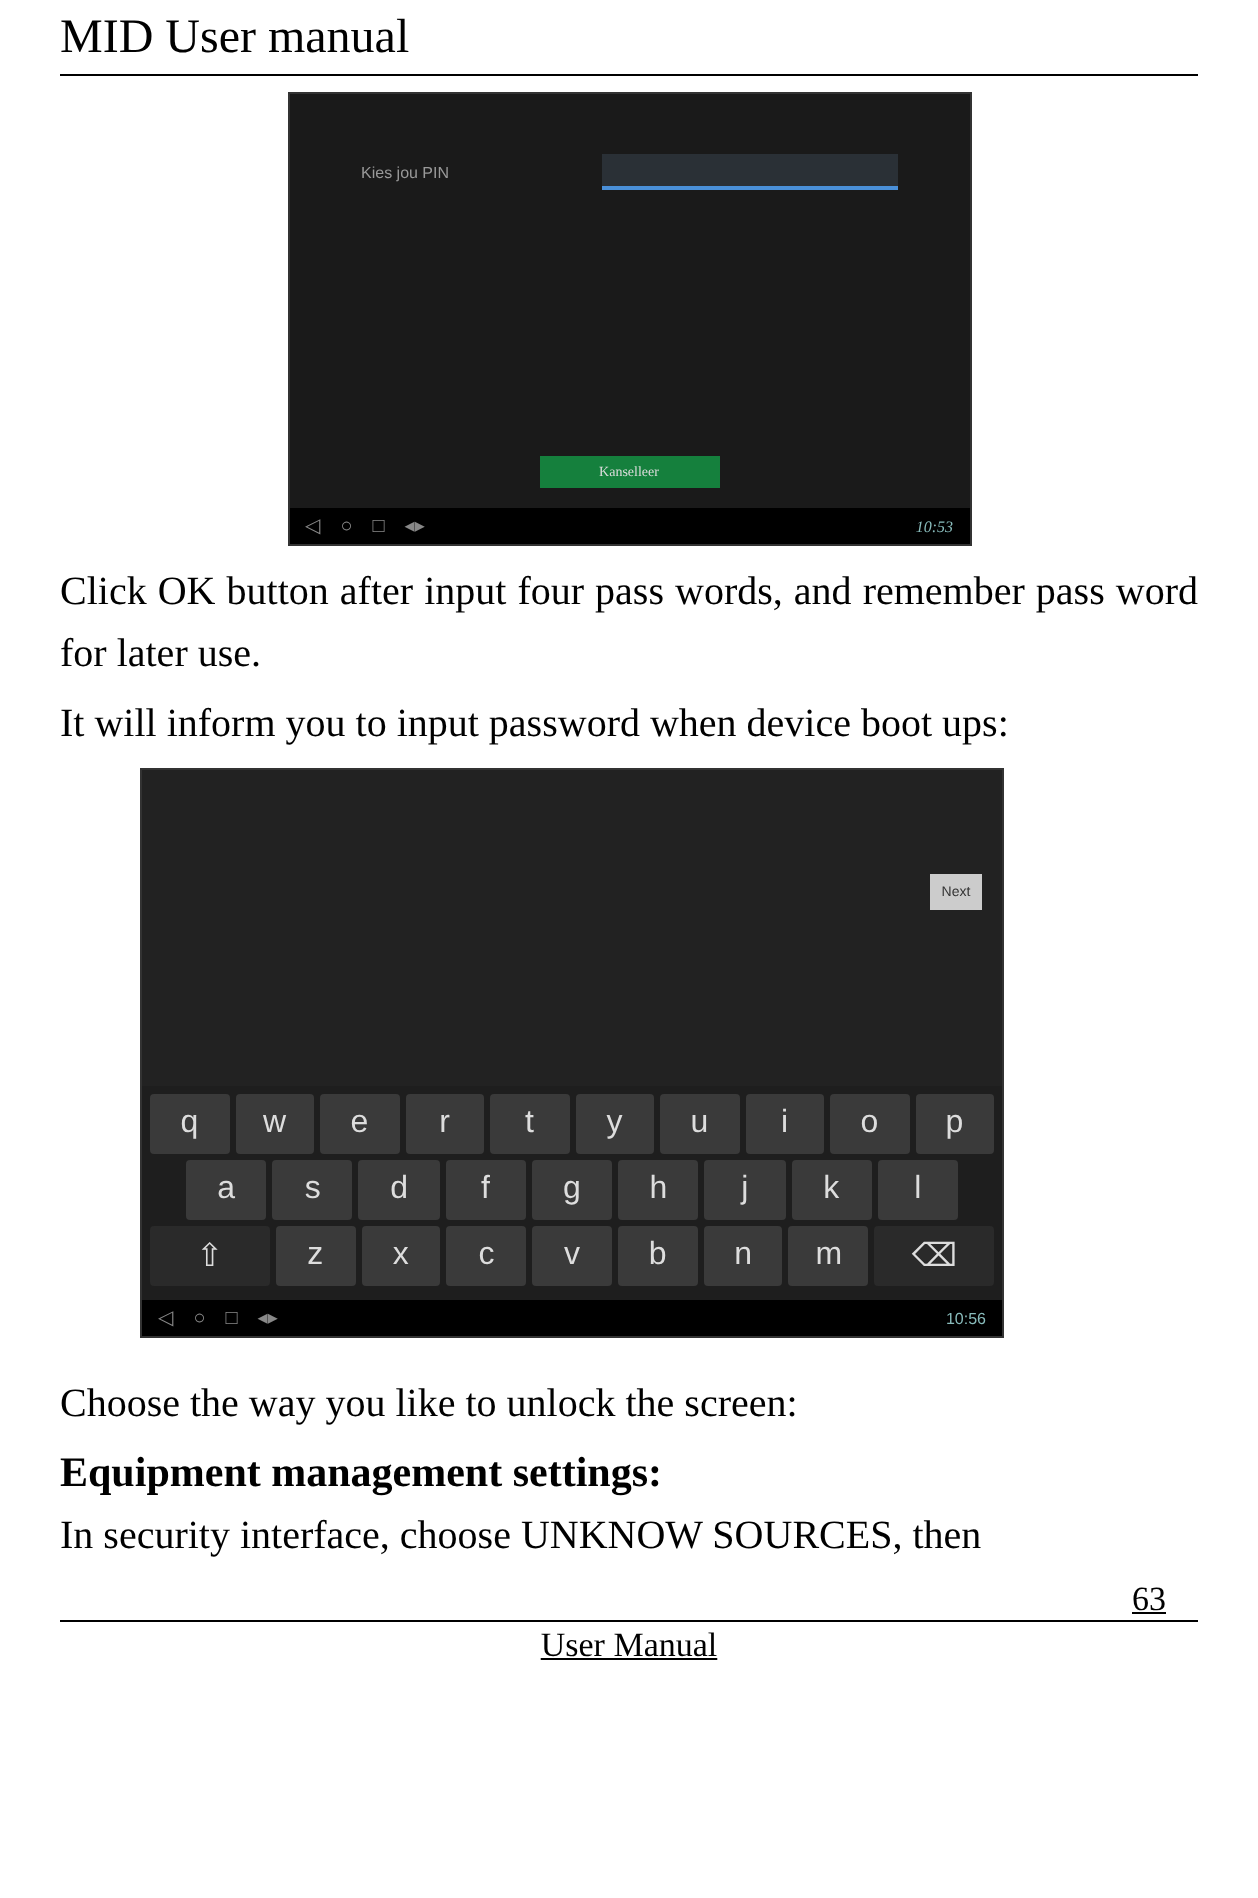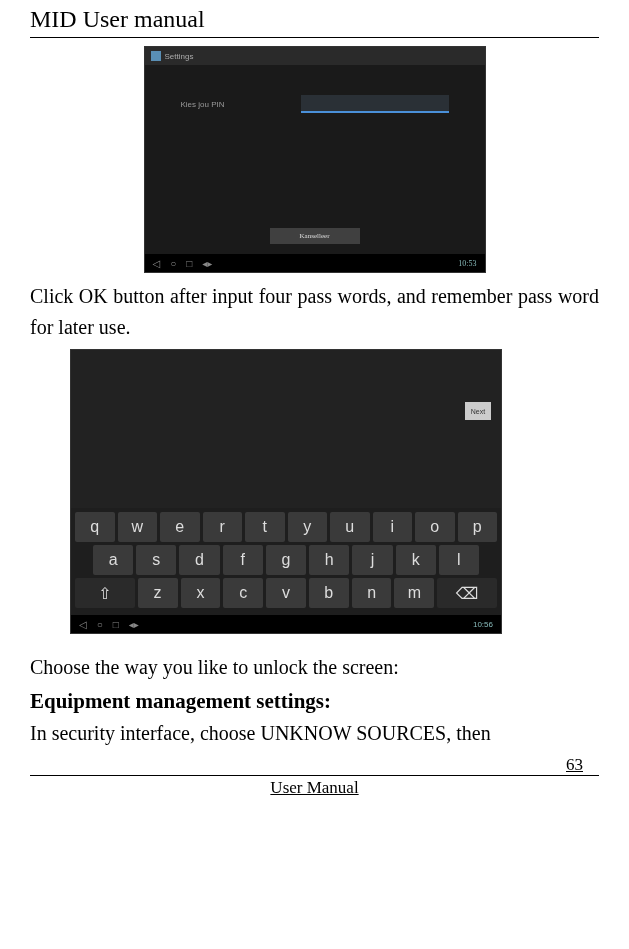--- a/index.html
+++ b/index.html
@@ -75,21 +75,21 @@
       justify-content: center;
       gap: 40px;
       position: absolute;
       bottom: 28px;
       left: 0;
       right: 0;
     }
     .ss1-btn {
       width: 90px;
       height: 16px;
-      background: #404040;
+      background: #15803d;
       color: #ddd;
       font-size: 7px;
       display: flex;
       align-items: center;
       justify-content: center;
     }
     .ss1-nav {
       height: 18px;
       background: #000;
       display: flex;
@@ -98,20 +98,21 @@
       gap: 10px;
     }
     .ss1-navicon {
       color: #888;
       font-size: 10px;
     }
     .ss1-clock {
       margin-left: auto;
       color: #8bb;
       font-size: 8px;
+      font-style: italic;
     }
     .body-text {
       font-size: 20px;
       line-height: 1.55;
       margin: 4px 0;
       text-align: justify;
     }
     .screenshot2 {
       width: 430px;
       height: 283px;
@@ -213,44 +214,41 @@
   </style>
 </head>
 <body>
 
 <div class="page">
   <h1 class="page-title">MID User manual</h1>
   <hr class="hr-top">
 
   <div class="img-center">
     <div class="screenshot1">
-      <div class="ss1-header">
-        <div class="ss1-icon"></div>
-        <span>Settings</span>
-      </div>
       <div class="ss1-body">
         <div class="ss1-field">
           <span class="ss1-label">Kies jou PIN</span>
           <div class="ss1-input"></div>
         </div>
       </div>
       <div class="ss1-btnrow">
         <div class="ss1-btn">Kanselleer</div>
       </div>
       <div class="ss1-nav">
         <span class="ss1-navicon">◁</span>
         <span class="ss1-navicon">○</span>
         <span class="ss1-navicon">□</span>
         <span class="ss1-navicon">◂▸</span>
         <span class="ss1-clock">10:53</span>
       </div>
     </div>
   </div>
 
   <p class="body-text">Click OK button after input four pass words, and remember pass word for later use.</p>
+  <p class="body-text">It will inform you to input password when device boot ups:</p>
 
   <div class="screenshot2">
     <div class="ss2-top">
       <div class="ss2-nextbtn">Next</div>
     </div>
     <div class="ss2-keyboard">
       <div class="ss2-row">
         <div class="ss2-key">q</div>
         <div class="ss2-key">w</div>
         <div class="ss2-key">e</div>

